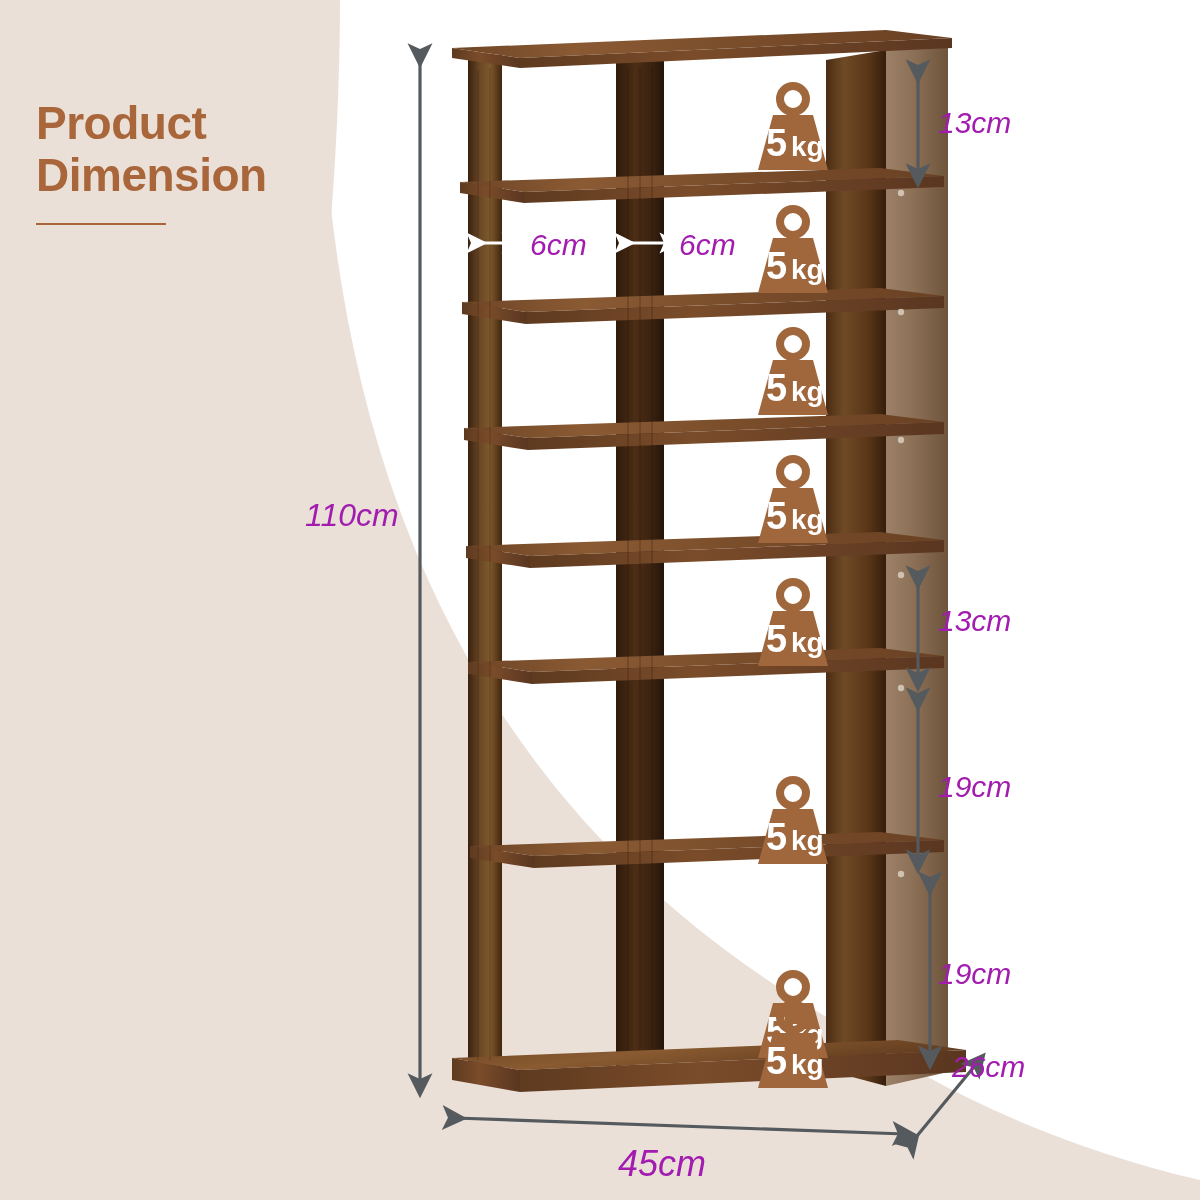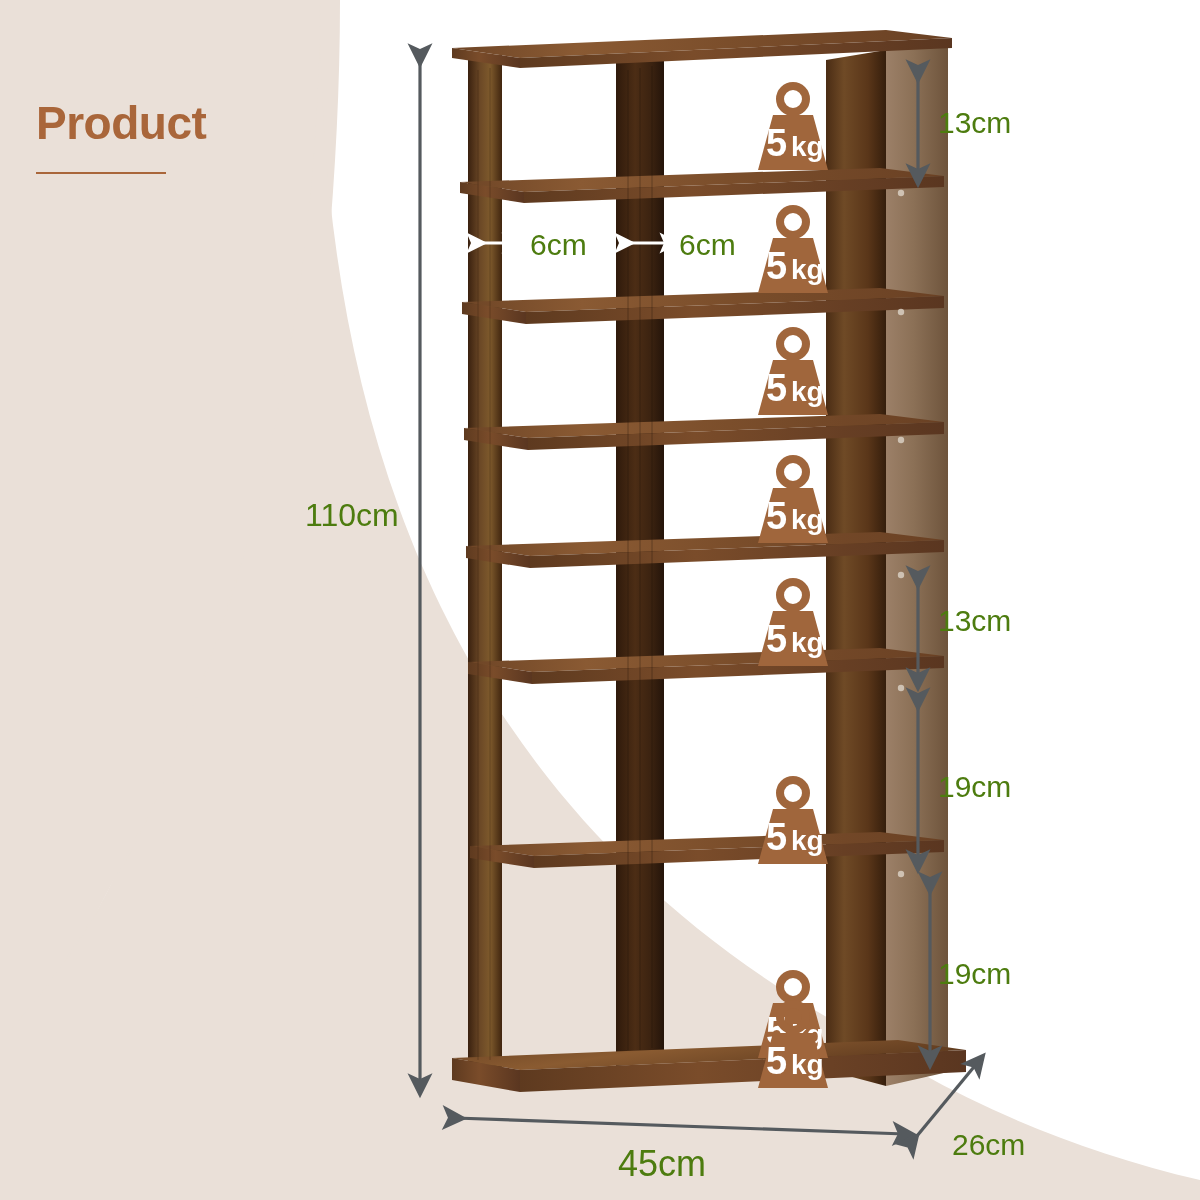--- a/index.html
+++ b/index.html
@@ -19,30 +19,30 @@
     font-size:46px;font-weight:bold;line-height:1.12;letter-spacing:-0.5px;
     color:#A9663A;white-space:nowrap;
   }
   .title-rule{margin-top:22px;width:130px;height:2px;background:#A9663A;}
 
   
   .product{position:absolute;left:0;top:0;width:1200px;height:1200px;}
 
   
   .dim{
-    position:absolute;color:#4d7c0f;font-size:30px;
-    font-family:"Liberation Sans", sans-serif;white-space:nowrap;
+    position:absolute;color:#a21caf;font-size:30px;
+    font-family:"Liberation Sans", sans-serif;white-space:nowrap;font-style:italic;
   }
   .dim-110{left:305px;top:497px;font-size:32px;text-align:center;}
   .dim-13a{left:938px;top:106px;}
   .dim-13b{left:938px;top:604px;}
   .dim-19a{left:938px;top:770px;}
   .dim-19b{left:938px;top:957px;}
   .dim-45 {left:618px;top:1143px;font-size:36px;}
-  .dim-26 {left:952px;top:1128px;}
+  .dim-26 {left:952px;top:1050px;}
   .dim-6a {left:530px;top:228px;}
   .dim-6b {left:679px;top:228px;}
 
   
   .badge{position:absolute;width:86px;height:92px;}
   .badge svg{display:block;overflow:visible;}
   .badge .num{font-size:38px;font-weight:bold;fill:#ffffff;font-family:"Liberation Sans", sans-serif;}
   .badge .unit{font-size:28px;font-weight:bold;fill:#ffffff;font-family:"Liberation Sans", sans-serif;}
 </style>
 </head>
@@ -56,20 +56,21 @@
     <path d="M330,0 C330,420 180,820 0,1010 L0,1200 L360,1200 L360,0 Z" fill="#EAE0D8"></path>
     <path d="M300,0 C300,480 140,900 0,1060 L0,1200 L1200,1200 L1200,1190 C700,1190 380,700 360,0 Z" fill="#ffffff"></path>
     <path d="M300,0 C305,470 150,890 0,1050 L0,1200 L300,1200 C170,1000 340,520 340,0 Z" fill="#EAE0D8"></path>
     <path d="M0,0 L320,0 C320,450 160,880 0,1040 Z" fill="#EAE0D8"></path>
     <path d="M320,0 C320,470 470,980 1200,1165 L1200,1200 L0,1200 L0,1040 C165,880 320,450 320,0 Z" fill="#EAE0D8"></path>
     <path d="M345,0 C345,480 600,1040 1200,1180 L1200,0 Z" fill="#ffffff"></path>
   </svg>
 
   <div class="title-block">
     <div class="title-line">Product</div>
+    <div class="title-line">Dimension</div>
     <div class="title-rule"></div>
   </div>
 
   <svg class="product" viewBox="0 0 1200 1200">
     <defs>
 
       <linearGradient id="gShelfTop" x1="0" y1="0" x2="1" y2="0">
         <stop offset="0%" stop-color="#6E4526"></stop>
         <stop offset="25%" stop-color="#8A5A33"></stop>
         <stop offset="55%" stop-color="#7B4E2B"></stop>

